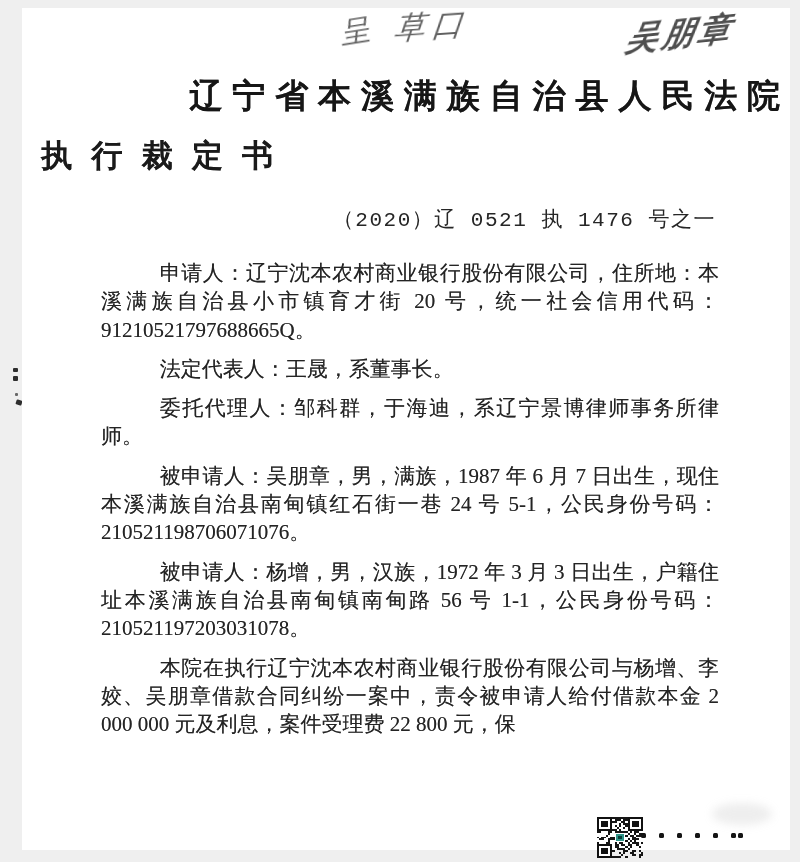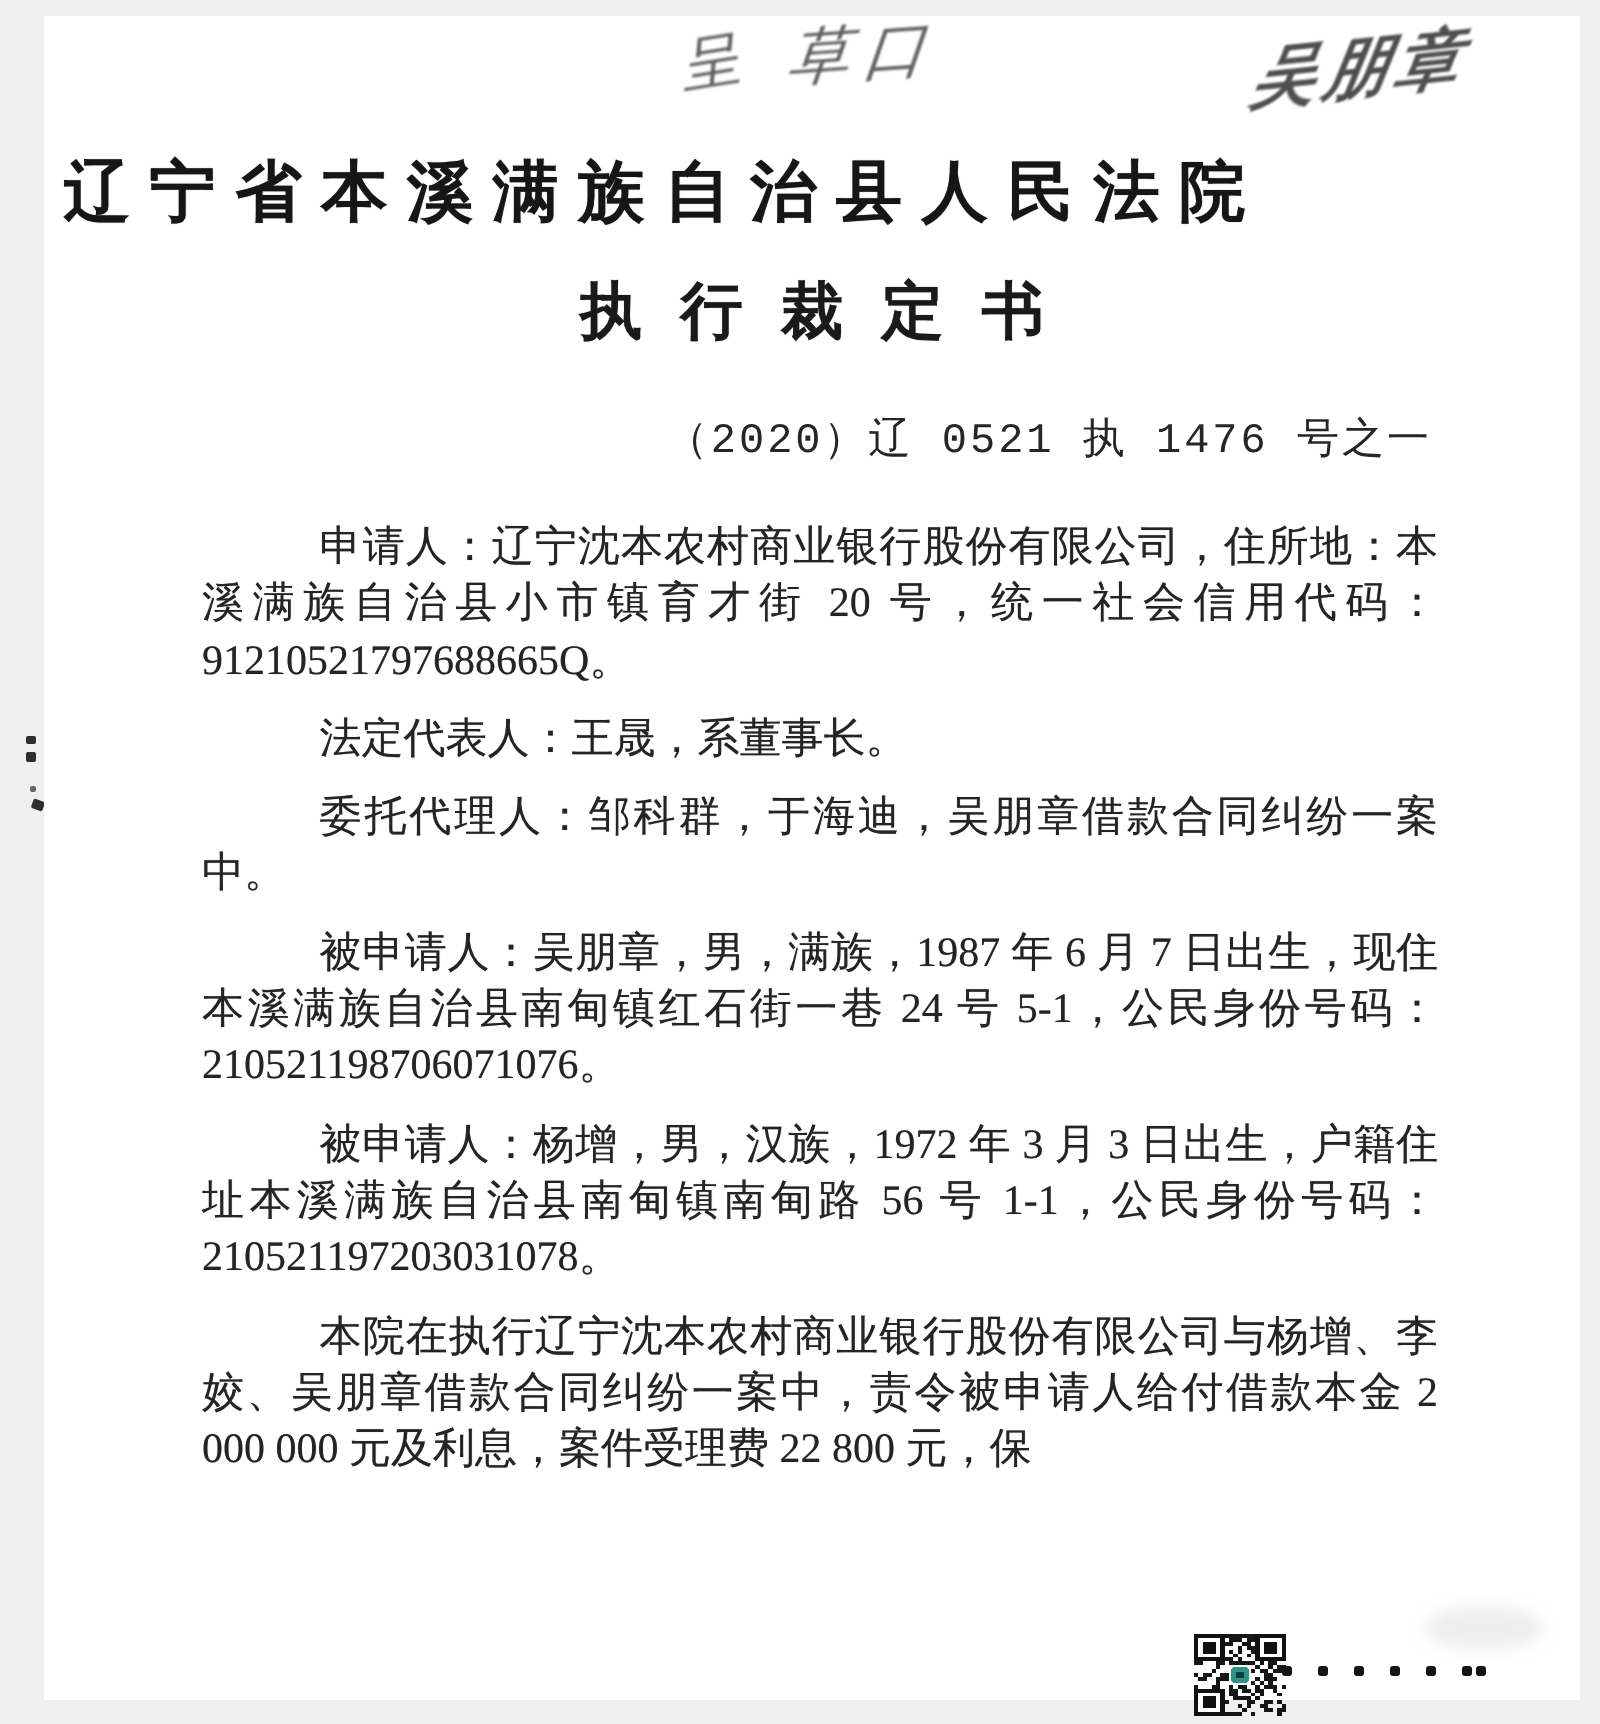--- a/index.html
+++ b/index.html
@@ -7,27 +7,27 @@
     width:800px;height:862px;position:relative;overflow:hidden;
     background:#efefef;
     font-family:"Liberation Serif","DejaVu Serif",serif;
   }
   .page{
     position:absolute;left:22px;top:8px;width:768px;height:842px;
     background:#fff;
   }
   
   .court-name{
-    position:absolute;top:66px;left:0;width:100%;text-align:left;
+    position:absolute;top:66px;left:0;width:100%;text-align:right;
     font-size:33px;font-weight:700;letter-spacing:0.30em;color:#161616;
     white-space:nowrap;text-indent:0.30em;
     text-shadow:0 0 0.5px rgba(0,0,0,.6);
   }
   .doc-title{
-    position:absolute;top:127px;left:0;width:100%;text-align:center;
+    position:absolute;top:127px;left:0;width:100%;
     font-size:31px;font-weight:700;letter-spacing:0.62em;color:#1a1a1a;
     white-space:nowrap;text-indent:0.62em;
     text-shadow:0 0 0.5px rgba(0,0,0,.55);
   }
   .case-number{
     position:absolute;top:197px;right:74px;
     font-size:21px;color:#262626;letter-spacing:1.5px;white-space:nowrap;font-family:Liberation Mono, monospace;
   }
   
   .doc-body{
@@ -81,21 +81,21 @@
   <span class="hand hand-mark-middle">草口</span>
   <span class="hand hand-signature">吴朋章</span>
 
   <div class="court-name">辽宁省本溪满族自治县人民法院</div>
   <div class="doc-title">执行裁定书</div>
   <div class="case-number">（2020）辽 0521 执 1476 号之一</div>
 
   <div class="doc-body">
       <p>申请人：辽宁沈本农村商业银行股份有限公司，住所地：本溪满族自治县小市镇育才街 20 号，统一社会信用代码：91210521797688665Q。</p>
       <p>法定代表人：王晟，系董事长。</p>
-      <p>委托代理人：邹科群，于海迪，吴朋章借款合同纠纷一案中。</p>
+      <p>委托代理人：邹科群，于海迪，系辽宁景博律师事务所律师。</p>
       <p>被申请人：吴朋章，男，满族，1987 年 6 月 7 日出生，现住本溪满族自治县南甸镇红石街一巷 24 号 5-1，公民身份号码：210521198706071076。</p>
       <p>被申请人：杨增，男，汉族，1972 年 3 月 3 日出生，户籍住址本溪满族自治县南甸镇南甸路 56 号 1-1，公民身份号码：210521197203031078。</p>
       <p>本院在执行辽宁沈本农村商业银行股份有限公司与杨增、李姣、吴朋章借款合同纠纷一案中，责令被申请人给付借款本金 2 000 000 元及利息，案件受理费 22 800 元，保</p>
     </div>
 
   <span class="smudge"></span>
 
   <span class="qr"><svg viewBox="0 0 21 21" shape-rendering="crispEdges" preserveAspectRatio="none">
         <rect x="7" y="0" width="1" height="1" fill="#161616"></rect>
         <rect x="8" y="0" width="1" height="1" fill="#161616"></rect>

